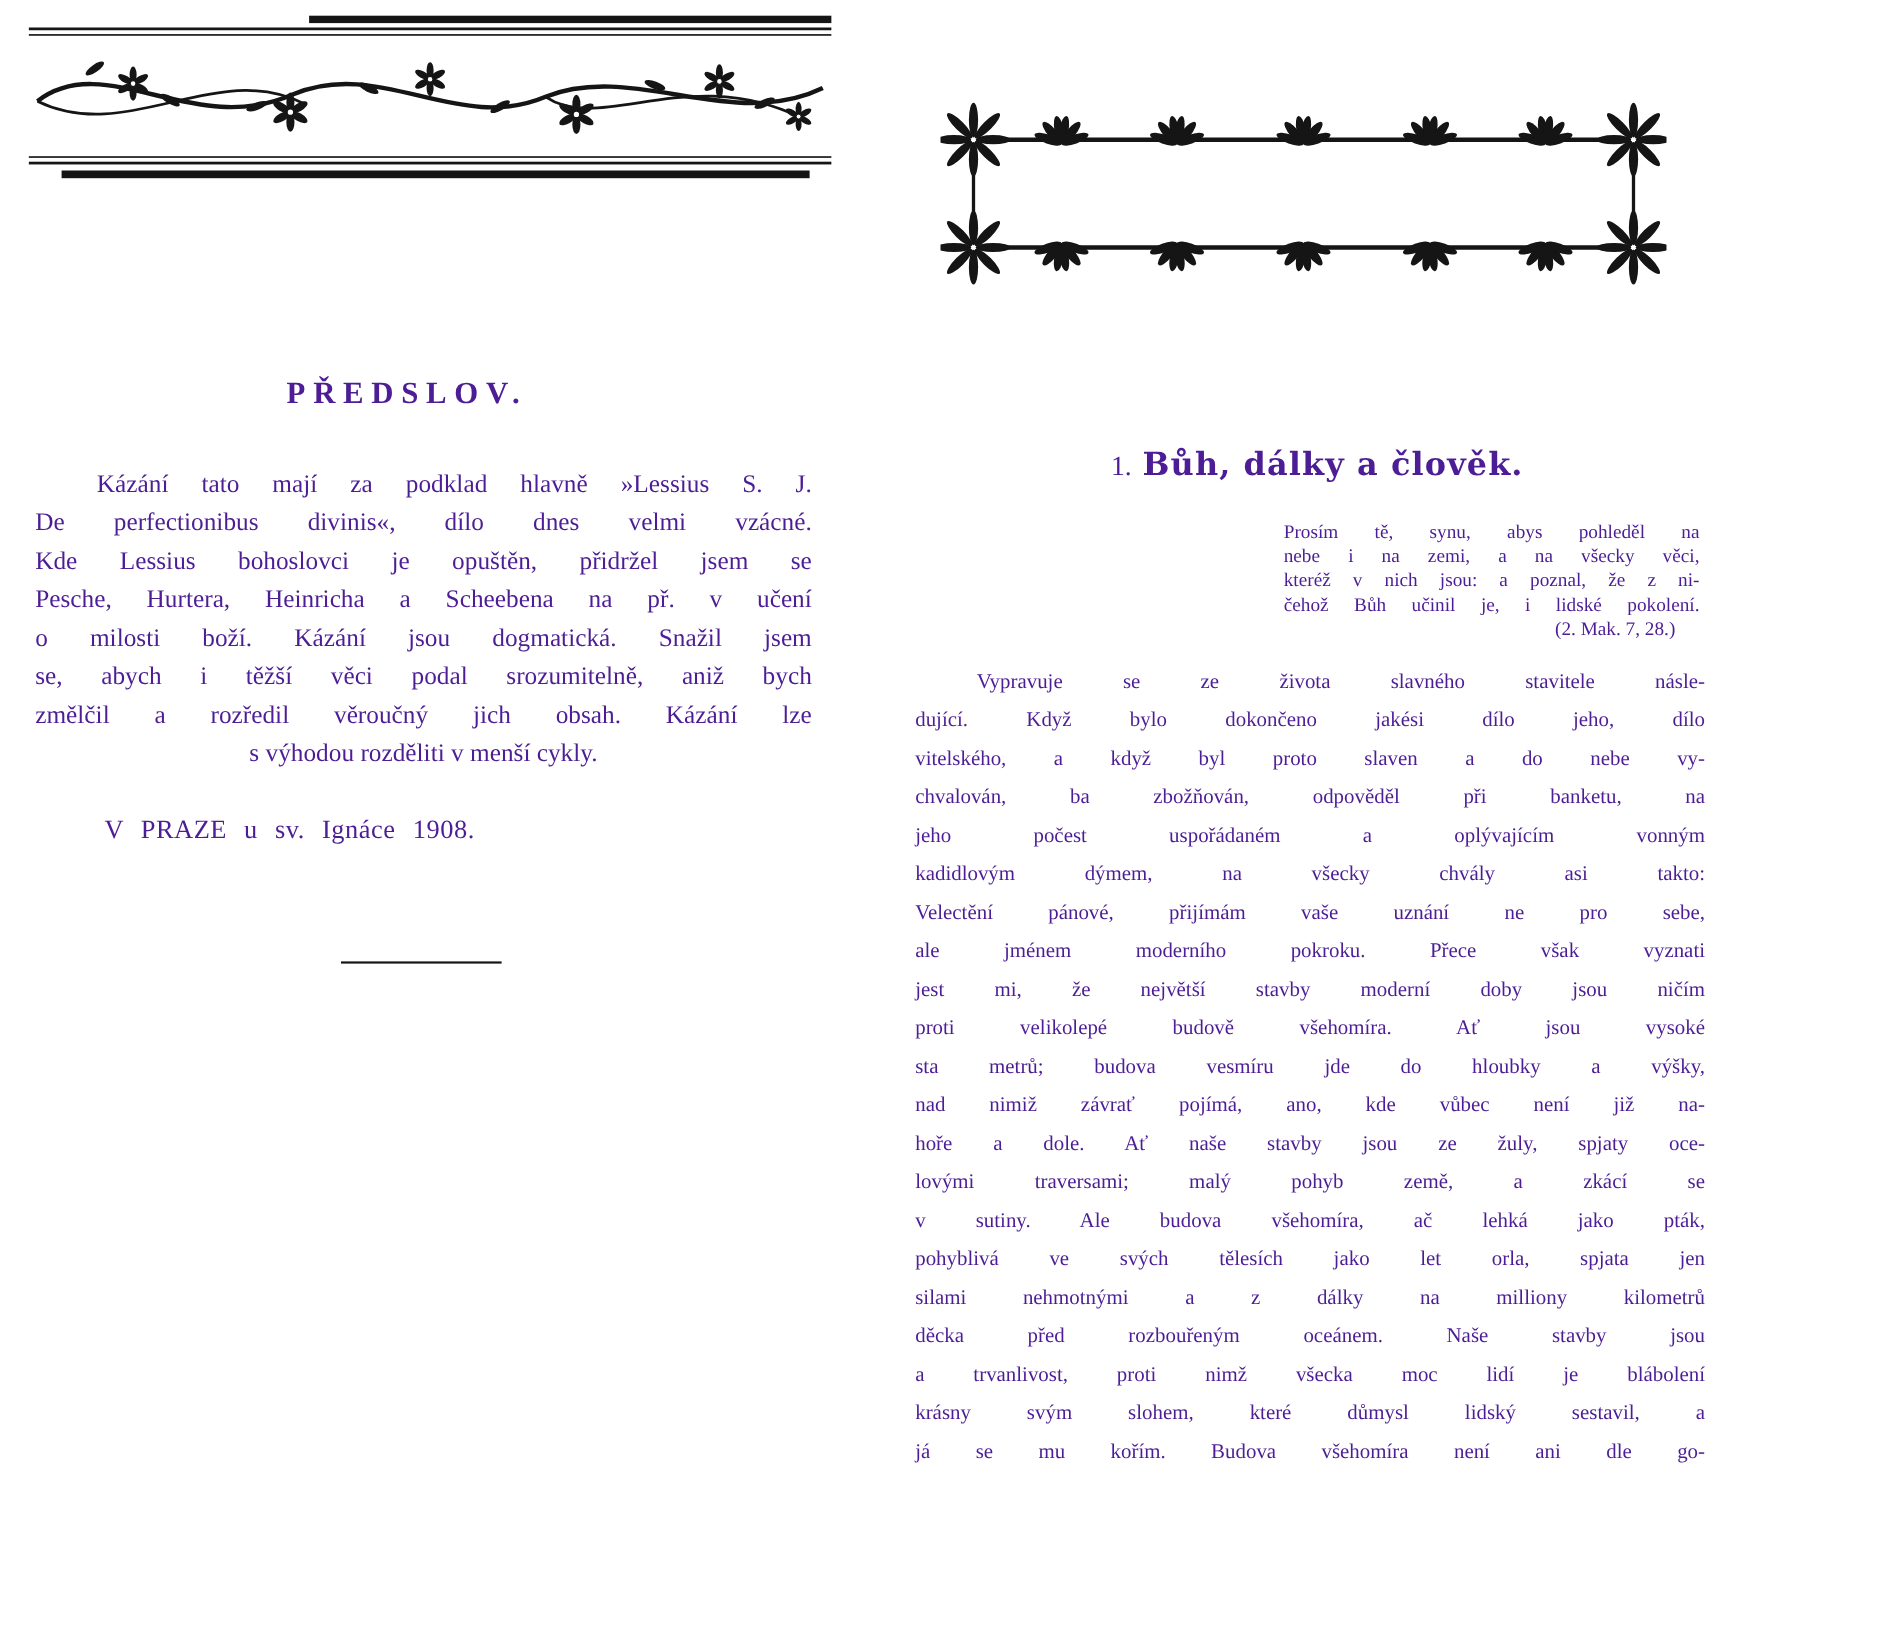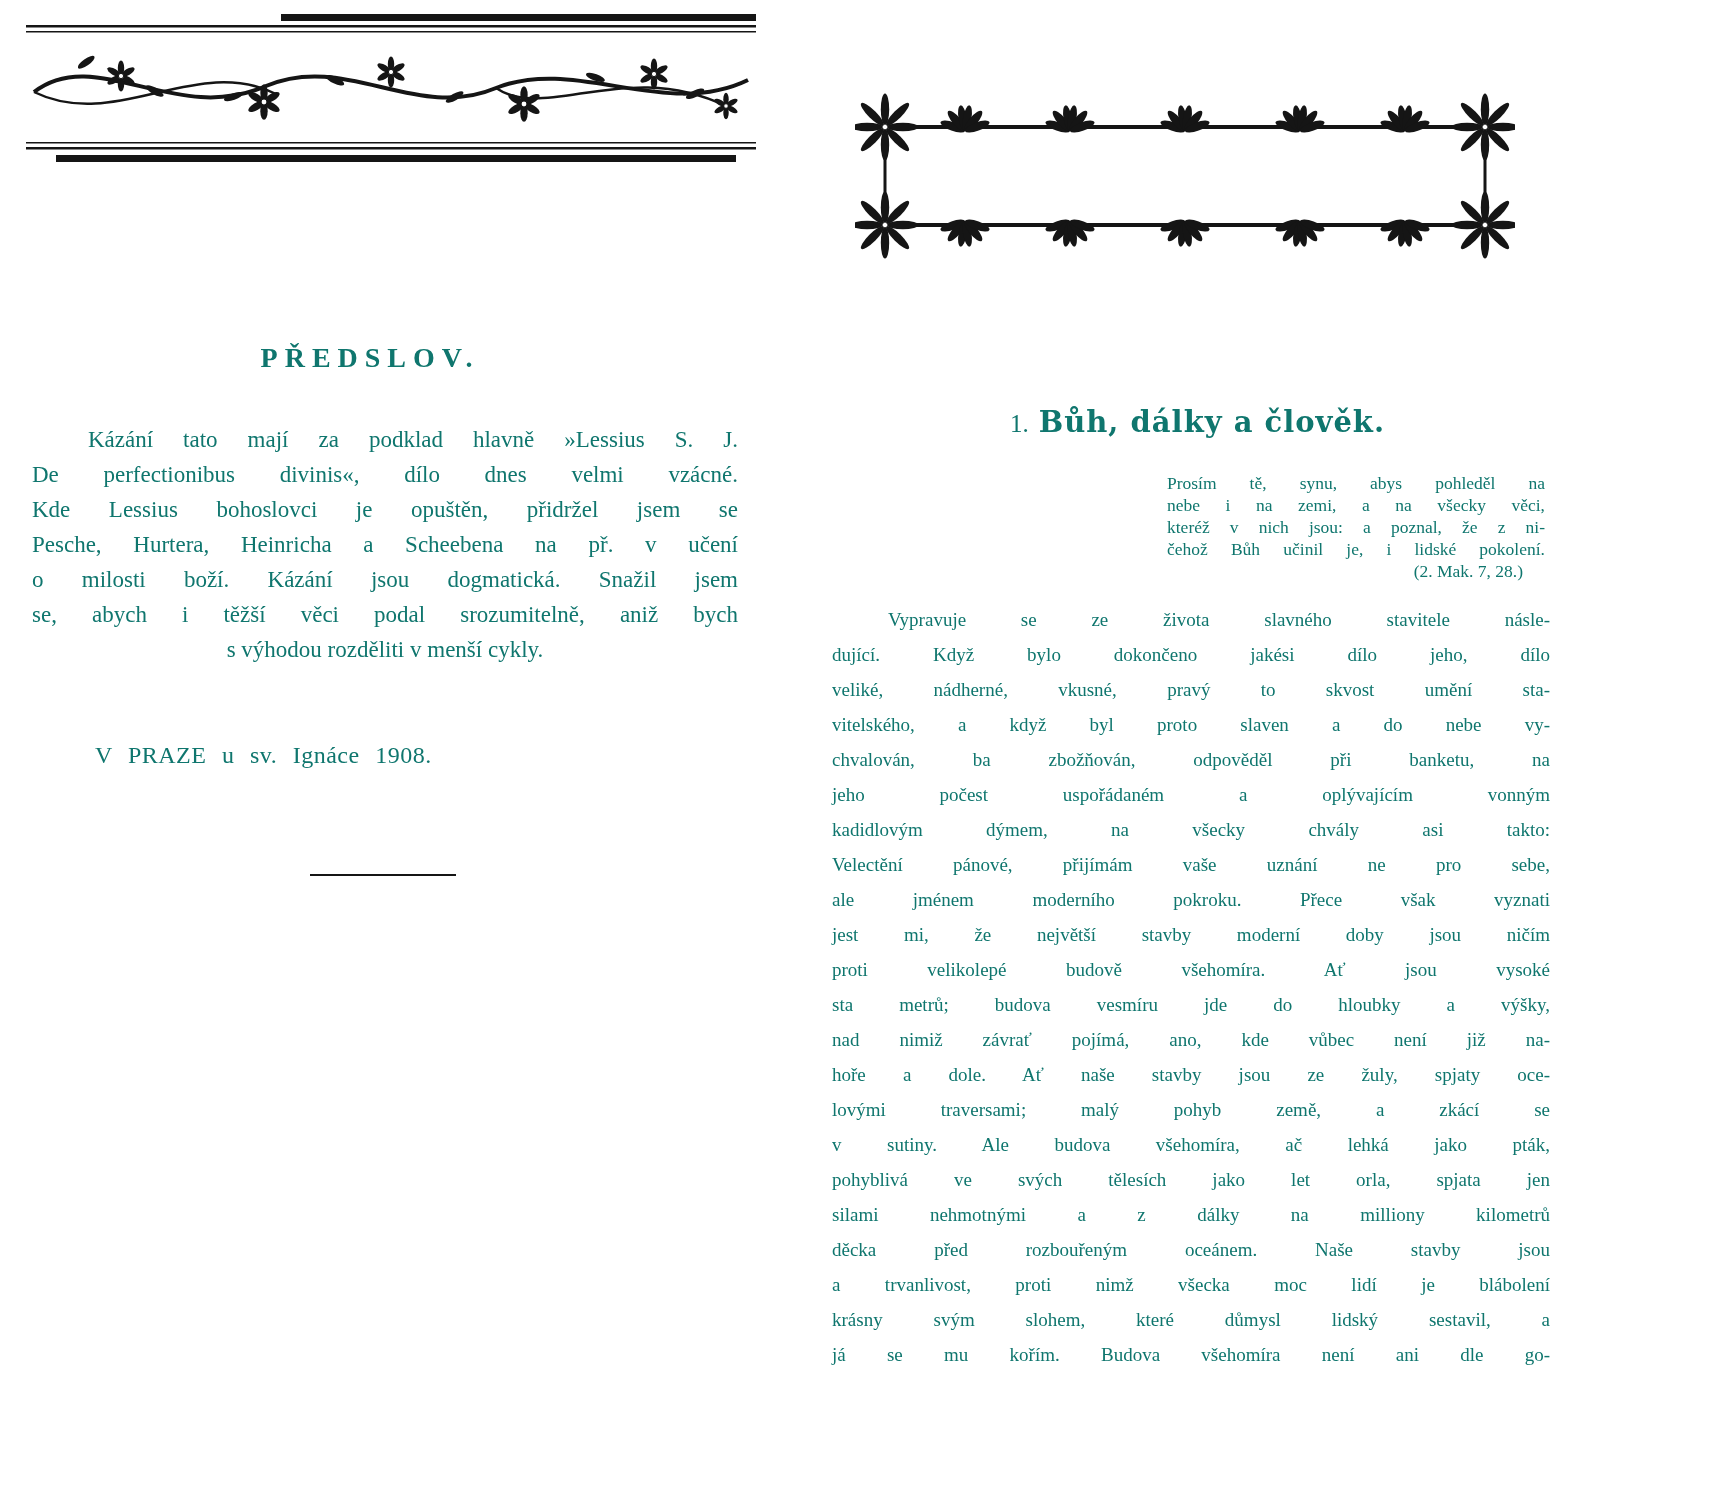--- a/index.html
+++ b/index.html
@@ -1,16 +1,16 @@
 <!DOCTYPE html>
 <html><head>
 <meta charset="utf-8">
 <style>
   html,body{margin:0;padding:0;background:#ffffff;}
-  #scan{position:relative;width:1720px;height:1500px;background:#ffffff;color:#0f766e;
+  #scan{position:relative;width:1720px;height:1500px;background:#ffffff;color:#4c1d95;
         font-family:"Liberation Serif", serif;overflow:hidden;}
 
   .ornament{position:absolute;}
   #left-ornament{left:26px;top:14px;width:730px;height:152px;}
   #right-ornament{left:855px;top:85px;width:660px;height:180px;}
 
   .heading-left{position:absolute;left:30px;top:342px;width:680px;text-align:center;
         font-size:28px;font-weight:bold;letter-spacing:7px;}
   .para{position:absolute;left:32px;top:422px;width:706px;font-size:23px;line-height:35px;}
   .jline{text-align:justify;text-align-last:justify;}
@@ -79,20 +79,21 @@
 
   <div class="heading-left">PŘEDSLOV.</div>
 
   <div class="para">
     <div class="jline indent">Kázání tato mají za podklad hlavně »Lessius S. J.</div>
     <div class="jline">De perfectionibus divinis«, dílo dnes velmi vzácné.</div>
     <div class="jline">Kde Lessius bohoslovci je opuštěn, přidržel jsem se</div>
     <div class="jline">Pesche, Hurtera, Heinricha a Scheebena na př. v učení</div>
     <div class="jline">o milosti boží. Kázání jsou dogmatická. Snažil jsem</div>
     <div class="jline">se, abych i těžší věci podal srozumitelně, aniž bych</div>
+    <div class="jline">změlčil a rozředil věroučný jich obsah. Kázání lze</div>
     <div class="pline">s výhodou rozděliti v menší cykly.</div>
   </div>
 
   <div class="imprint">V PRAZE u sv. Ignáce 1908.</div>
 
   <div class="divider"></div>
 
   <div class="ornament" id="right-ornament">
     <svg width="660" height="180" viewBox="0 0 660 180" aria-hidden="true">
       <defs>
@@ -150,21 +151,20 @@
     <div class="jline">Prosím tě, synu, abys pohleděl na</div>
     <div class="jline">nebe i na zemi, a na všecky věci,</div>
     <div class="jline">kteréž v nich jsou: a poznal, že z ni-</div>
     <div class="jline">čehož Bůh učinil je, i lidské pokolení.</div>
     <div class="epigraph-source">(2. Mak. 7, 28.)</div>
   </div>
 
   <div class="body-right">
     <div class="jline indent">Vypravuje se ze života slavného stavitele násle-</div>
     <div class="jline">dující. Když bylo dokončeno jakési dílo jeho, dílo</div>
-    <div class="jline">veliké, nádherné, vkusné, pravý to skvost umění sta-</div>
     <div class="jline">vitelského, a když byl proto slaven a do nebe vy-</div>
     <div class="jline">chvalován, ba zbožňován, odpověděl při banketu, na</div>
     <div class="jline">jeho počest uspořádaném a oplývajícím vonným</div>
     <div class="jline">kadidlovým dýmem, na všecky chvály asi takto:</div>
     <div class="jline">Velectění pánové, přijímám vaše uznání ne pro sebe,</div>
     <div class="jline">ale jménem moderního pokroku. Přece však vyznati</div>
     <div class="jline">jest mi, že největší stavby moderní doby jsou ničím</div>
     <div class="jline">proti velikolepé budově všehomíra. Ať jsou vysoké</div>
     <div class="jline">sta metrů; budova vesmíru jde do hloubky a výšky,</div>
     <div class="jline">nad nimiž závrať pojímá, ano, kde vůbec není již na-</div>

